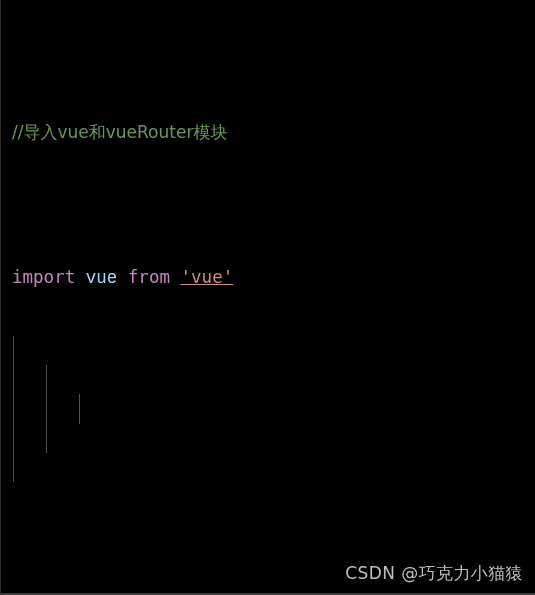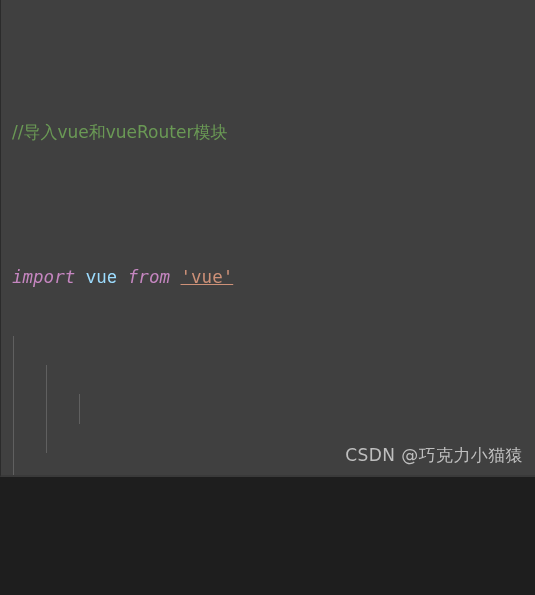--- a/index.html
+++ b/index.html
@@ -11,22 +11,22 @@
   body {
     width: 535px;
     height: 595px;
     overflow: hidden;
     font-family: "DejaVu Sans Mono", "Liberation Mono", monospace;
   }
 
   #editor {
     position: relative;
     width: 535px;
-    height: 477px;
-    background: #404040;
+    height: 595px;
+    background: #000000;
     box-sizing: border-box;
     border-left: 1px solid #2b2b2b;
     border-bottom: 2px solid #3a3a3a;
     overflow: hidden;
   }
 
   
   #code {
     position: absolute;
     left: 0;
@@ -42,21 +42,21 @@
   .ln {
     height: 29px;
     line-height: 29px;
     padding-left: 11px;
     white-space: pre;
     position: relative;
   }
 
   
   .cmt   { color: #6a9955; font-family: "DejaVu Sans", "Liberation Sans", sans-serif; font-size: 17px; }
-  .kw    { color: #c586c0; font-style: italic; }          
+  .kw    { color: #c586c0; }          
   .var   { color: #9cdcfe; font-family: Liberation Mono, monospace; }          
   .str   { color: #ce9178; text-decoration: underline; }          
   .plain { color: #d4d4d4; }          
 
   
   .guide {
     position: absolute;
     width: 1px;
     background: #6b6b6b;
     opacity: .75;

